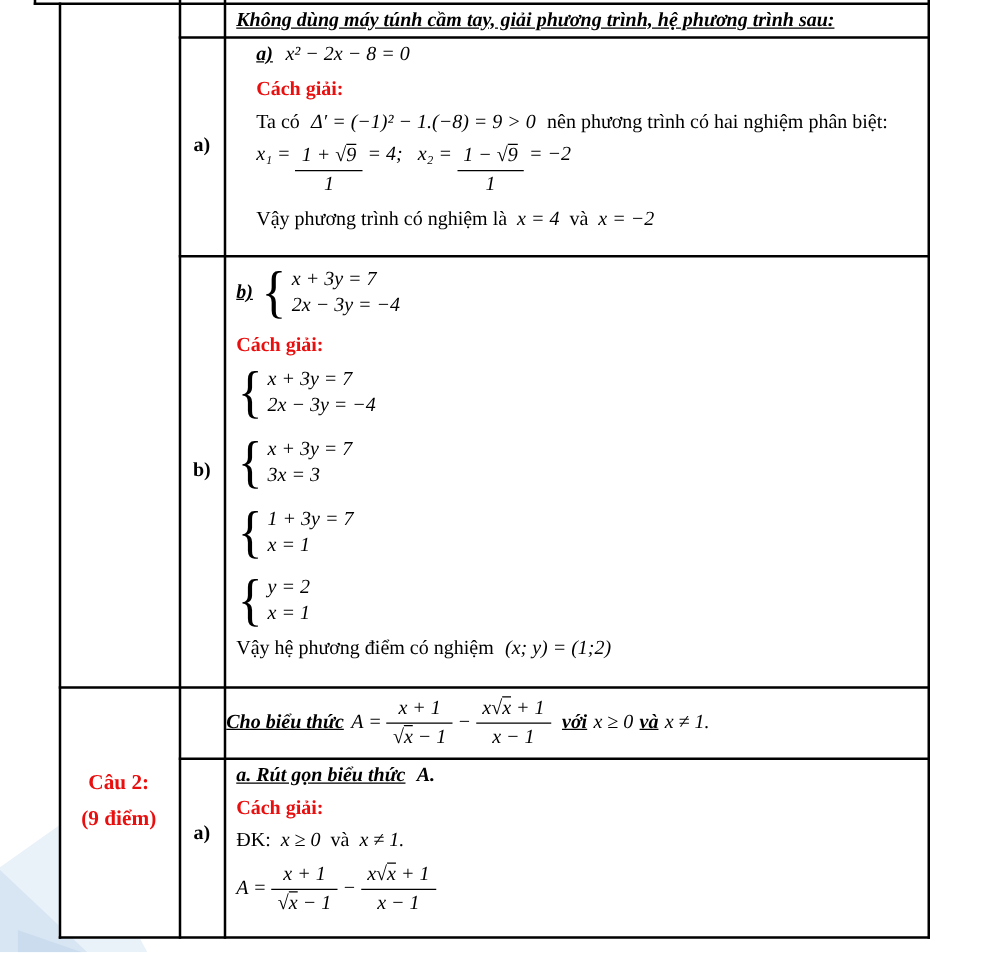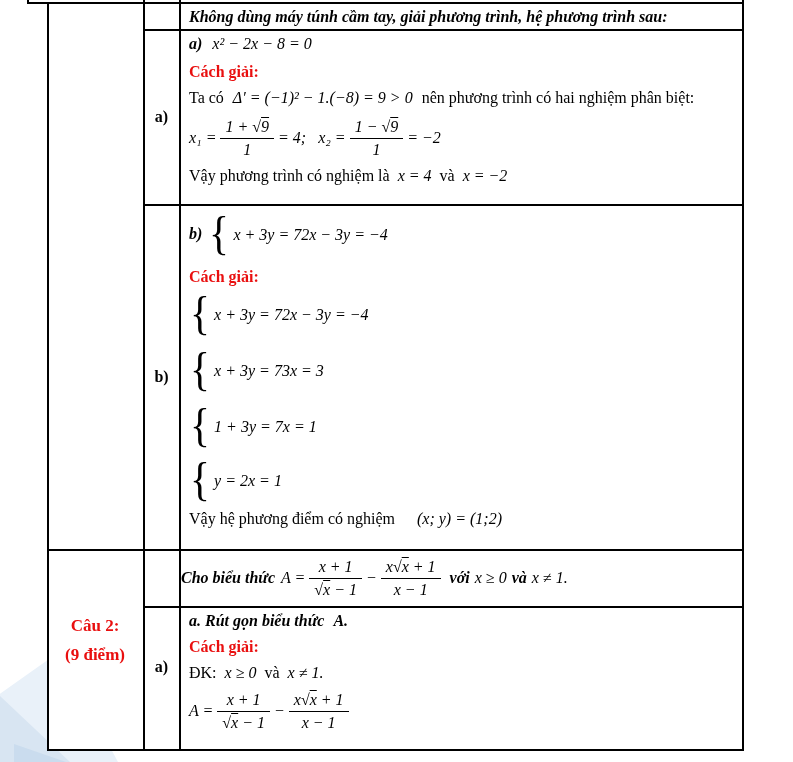--- a/index.html
+++ b/index.html
@@ -16,38 +16,38 @@
   .wm3{left:14px;top:744px;width:52px;height:18px;background:#cadcee;
        clip-path:polygon(0 0,100% 100%,0 100%);}
   .table-bg{position:absolute;left:47px;top:2px;width:697px;height:748px;background:#fff;z-index:1;}
   
   .vl{position:absolute;width:2px;background:#000;z-index:3;}
   .hl{position:absolute;height:2px;background:#000;z-index:3;}
   
   .cell{position:absolute;z-index:2;box-sizing:border-box;}
   .center-col{display:flex;flex-direction:column;align-items:center;justify-content:center;}
   .red{color:#e90f0f;font-weight:bold;}
-  .bi{font-weight:bold;font-style:italic;}
+  .bi{font-weight:bold;font-style:italic;text-decoration:underline;}
   .b{font-weight:bold;}
   .m{font-style:italic;}
   .line{white-space:nowrap;}
   .gap-r{margin-right:6px;}
   .gap-l{margin-left:6px;}
   
   .frac{display:inline-block;vertical-align:middle;text-align:center;font-style:italic;line-height:20px;margin:0 4px;}
   .frac .num{display:block;border-bottom:1.6px solid #000;padding:0 5px 1px;}
   .frac .den{display:block;padding:1px 5px 0;}
   
   .sqrt{white-space:nowrap;}
   .sqrt .rad{text-decoration:overline;}
   
   .sys{display:inline-flex;align-items:center;font-style:italic;vertical-align:middle;}
   .sys .brace{font-size:46px;line-height:44px;font-style:normal;font-weight:400;margin-right:3px;
               transform:scaleX(.9);display:inline-block;}
-  .sys .eqs{display:inline-flex;flex-direction:row;}
+  .sys .eqs{display:inline-flex;flex-direction:column;}
   .sys .eq{line-height:21px;}
   .cau-title{font-size:17px;line-height:20px;}
 </style>
 </head>
 <body>
 
 <div class="sheet">
 
   <div class="wm wm1"></div>
   <div class="wm wm2"></div>
@@ -79,32 +79,32 @@
     <span>b)</span>
   </div>
   <div class="cell center-col b" style="left:145px;top:608px;width:33px;height:140px;padding-bottom:22px">
     <span>a)</span>
   </div>
 
   <div class="cell" style="left:181px;top:4px;width:560px;height:25px;display:flex;align-items:center;padding-left:8px">
     <span class="bi">Không dùng máy túnh cầm tay, giải phương trình, hệ phương trình sau:</span>
   </div>
 
-  <div class="cell" style="left:181px;top:31px;width:493px;height:172px;padding:4px 8px">
+  <div class="cell" style="left:181px;top:31px;width:493px;height:172px;padding:4px 24px">
     <div class="line">
       <span class="bi gap-r">a)</span>
       <span class="m">x² − 2x − 8 = 0</span>
     </div>
     <div class="line red" style="margin-top:10px">Cách giải:</div>
     <div class="line" style="margin-top:8px">
       <span>Ta có</span>
       <span class="m" style="margin:0 5px">Δ′ = (−1)² − 1.(−8) = 9 &gt; 0</span>
       <span>nên phương trình có hai nghiệm phân biệt:</span>
     </div>
-    <div class="line" style="margin-top:8px;height:46px;display:flex;align-items:center">
+    <div class="line" style="margin-top:8px;height:46px;display:flex;">
       <span class="m">x₁ =</span>
       <span class="frac">
         <span class="num"><span>1 +</span> <span class="sqrt"><span>√</span><span class="rad">9</span></span></span>
         <span class="den">1</span>
       </span>
       <span class="m gap-r">= 4;</span>
       <span class="m gap-l">x₂ =</span>
       <span class="frac">
         <span class="num"><span>1 −</span> <span class="sqrt"><span>√</span><span class="rad">9</span></span></span>
         <span class="den">1</span>
@@ -162,21 +162,21 @@
       <span class="sys">
         <span class="brace">{</span>
         <span class="eqs">
           <span class="eq">y = 2</span>
           <span class="eq">x = 1</span>
         </span>
       </span>
     </div>
     <div class="line" style="margin-top:8px">
       <span>Vậy hệ phương điểm có nghiệm</span>
-      <span class="m" style="margin-left:18px">(x; y) = (1;2)</span>
+      <span class="m" style="margin-left:5px">(x; y) = (1;2)</span>
     </div>
   </div>
 
   <div class="cell" style="left:181px;top:551px;width:561px;height:54px;display:flex;align-items:center;padding-left:0">
     <span class="bi gap-r">Cho biểu thức</span>
     <span class="m">A =</span>
     <span class="frac">
       <span class="num">x + 1</span>
       <span class="den"><span class="sqrt"><span>√</span><span class="rad">x</span></span> <span>− 1</span></span>
     </span>

